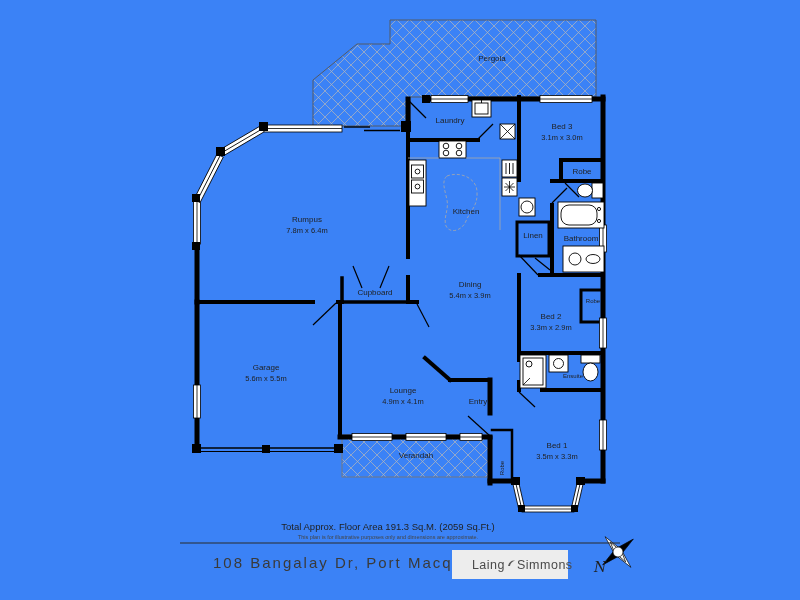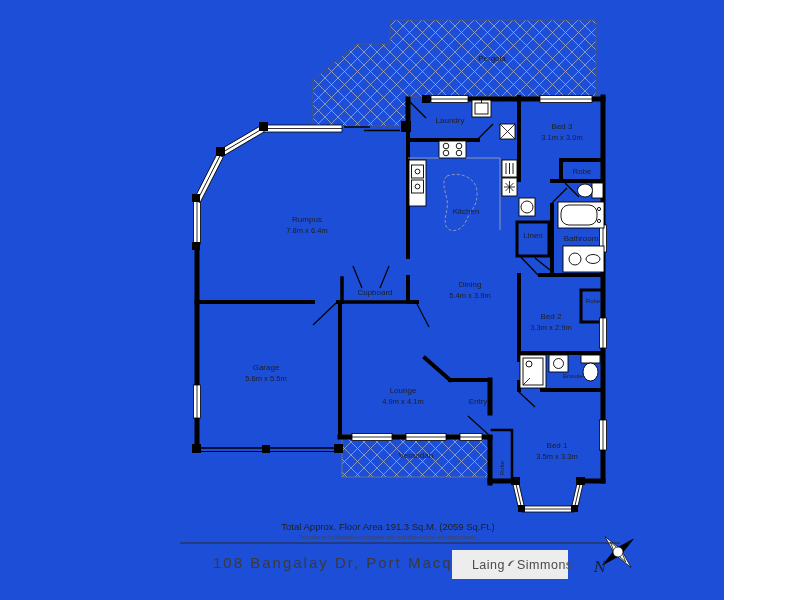--- a/index.html
+++ b/index.html
@@ -1,16 +1,16 @@
 <!DOCTYPE html>
 <html><head>
 <meta charset="utf-8">
 <style>
   html,body{margin:0;padding:0;background:#fff;}
-  .page{position:relative;width:724px;height:600px;background:#1d4ed8;overflow:hidden;
+  .page{position:relative;width:800px;height:600px;background:#3b82f6;overflow:hidden;
         font-family:"Liberation Sans", sans-serif;}
   svg{display:block;}
   text{font-family:"Liberation Sans", sans-serif;fill:#1f1f1f;}
   .room-label{font-size:8px;}
   .room-dims{font-size:7.5px;}
   .tiny{font-size:6px;}
   .footer-area{font-size:9.5px;}
   .footer-disc{font-size:5.5px;fill:#444;}
   .address{font-size:15px;fill:#3a3a3a;letter-spacing:2px;}
   .brand{font-size:12.5px;fill:#4a4a4a;letter-spacing:.5px;}

